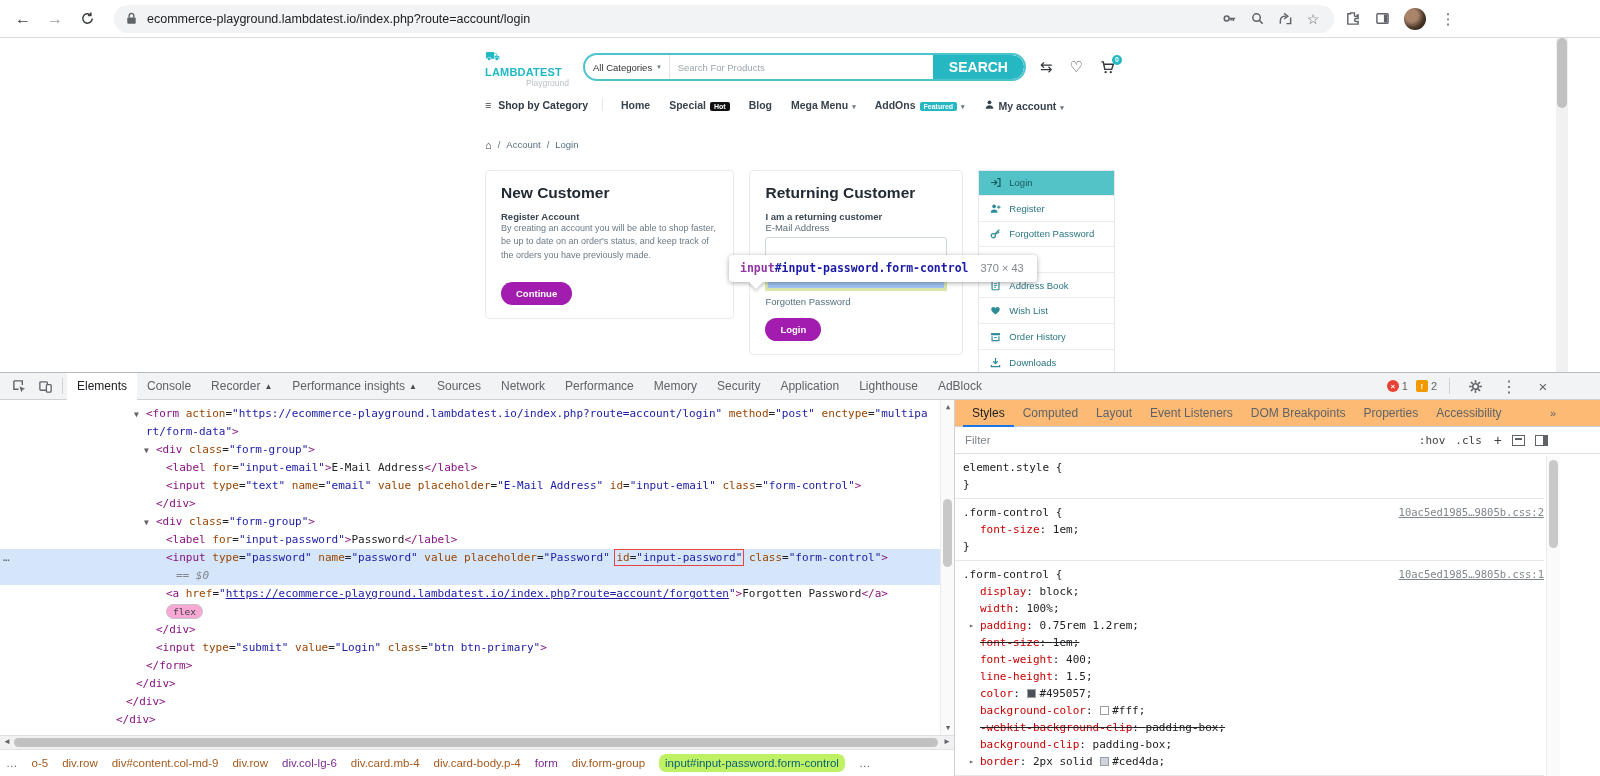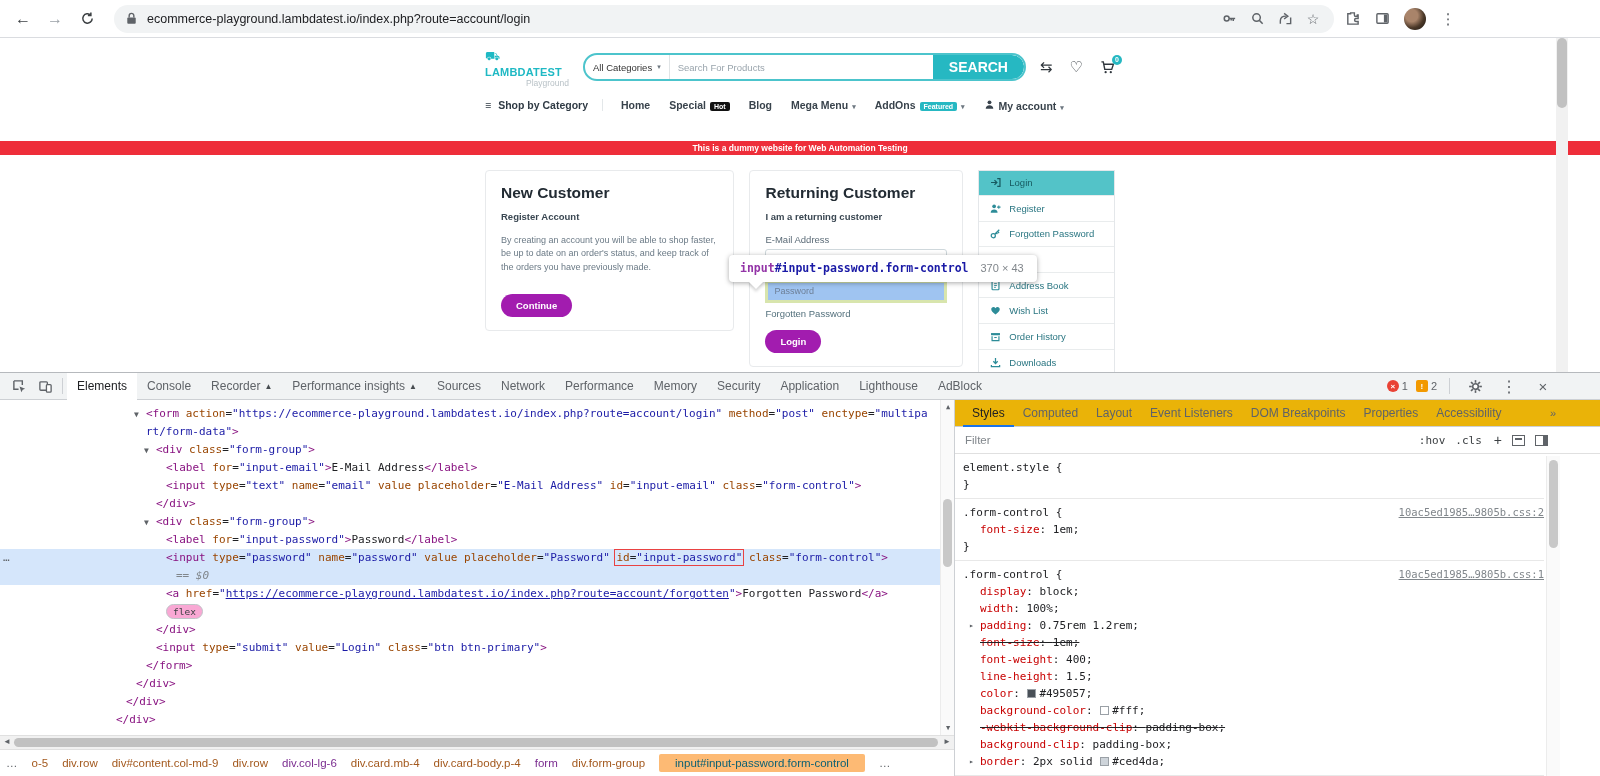--- a/index.html
+++ b/index.html
@@ -40,21 +40,21 @@
 .nav-badge{font-size:7px;color:#fff;font-weight:bold;padding:1px 4px;border-radius:2px}
 .caret{font-size:7px;color:#6d7780}
 .banner{position:absolute;left:-485px;right:-485px;top:103px;height:14px;background:#ee2e3a;color:#fff;font-size:8.5px;font-weight:bold;display:flex;align-items:center;justify-content:center}
 .crumbs-site{display:flex;align-items:center;gap:6px;margin-top:27px;font-size:9.5px;color:#56707c}
 .crumbs-site .home{color:#3b4a54;font-size:11px}
 .main-row{display:flex;gap:15px;margin-top:19px;position:relative;align-items:flex-start}
 .card{background:#fff;border:1px solid #e8eaec;border-radius:4px;padding:13px 15px}
 .card.nc{width:258px}
 .card.rc{width:221px}
 .card h2{font-size:15.5px;font-weight:bold;color:#222b33;margin-bottom:9px}
-.card .sub{font-size:9.5px;font-weight:bold;color:#3a4752;margin-bottom:12px}
+.card .sub{font-size:9.5px;font-weight:bold;color:#3a4752;margin-bottom:0}
 .card p{font-size:9px;color:#6b7a86;line-height:1.5;margin-bottom:20px}
 .pill-btn{display:inline-block;background:#a21caf;color:#fff;font-size:9.5px;font-weight:bold;padding:6px 15px;border-radius:14px}
 .fld-label{font-size:9.5px;color:#5b6b77;margin-bottom:4px}
 .txt-input{height:22px;border:1px solid #cfd8dc;border-radius:3px;margin-bottom:9px}
 .pw-hl{background:#d8e5ad;padding:3px;margin:2px 0 4px 0}
 .pw-hl .inner{background:#9fc4f1;height:17px;display:flex;align-items:center;padding-left:6px;font-size:9px;color:#6d7f96}
 .forgot{font-size:9.5px;color:#53707c;margin:5px 0 11px 0}
 .acct-list{width:142px;border:1px solid #e4e7ea;background:#fff}
 .acct-item{height:25.6px;display:flex;align-items:center;gap:8px;padding:0 11px;font-size:9.5px;color:#2a7682;border-bottom:1px solid #e9eced}
 .acct-item:last-child{border-bottom:none}
@@ -97,26 +97,26 @@
 .el-vscroll{position:absolute;right:0;top:0;bottom:0;width:14px;background:#fafafa;border-left:1px solid #ececec}
 .el-vscroll .arr{position:absolute;left:0;width:14px;text-align:center;font-size:7px;color:#5f6368}
 .el-vscroll .thumb{position:absolute;left:2px;width:9px;background:#c8c8c8;border-radius:5px}
 .dt-hscroll{height:14px;background:#f1f1f1;border-top:1px solid #e0e0e0;position:relative;flex:0 0 14px}
 .dt-hscroll .thumb{position:absolute;top:2px;left:14px;right:16px;height:9px;background:#c1c1c1;border-radius:5px}
 .dt-hscroll .harr{position:absolute;top:1px;font-size:8px;color:#5f6368}
 .dt-crumbs{height:27px;border-top:1px solid #e0e0e0;display:flex;align-items:center;gap:14px;padding:0 6px;font-size:11.5px;white-space:nowrap;overflow:hidden;flex:0 0 27px}
 .crumb{cursor:default}
 .c-orange{color:#a3591e}
 .c-purple{color:#7b2d90}
-.crumb.selected{background:#fdba74;color:#0d6173;padding:3px 16px;border-radius:2px}
+.crumb.selected{background:#bef264;color:#0d6173;padding:3px 6px;border-radius:7px}
 .crumb-ell{color:#5f6368}
 .c-clip{display:inline-block;overflow:hidden;max-width:26px;direction:rtl}
 
 .styles-col{flex:1;display:flex;flex-direction:column;min-height:0;position:relative}
-.styles-tabs{height:27px;background:#eab308;border-bottom:1px solid #cdd0d4;display:flex;align-items:center;padding:0 44px 0 8px;gap:2px;flex:0 0 27px}
+.styles-tabs{height:27px;background:#fdba74;border-bottom:1px solid #cdd0d4;display:flex;align-items:center;padding:0 44px 0 8px;gap:2px;flex:0 0 27px}
 .s-tab{font-size:12px;color:#5f6368;padding:0 9px;height:27px;display:flex;align-items:center;white-space:nowrap}
 .s-tab.active{color:#202124;box-shadow:inset 0 -2px #1a73e8}
 .s-chev{margin-left:auto;color:#5f6368;font-size:11px}
 .filter-row{height:27px;border-bottom:1px solid #e0e0e0;display:flex;align-items:center;padding:0 52px 0 10px;flex:0 0 27px}
 .filter-ph{font-size:11.5px;color:#80868b;flex:1}
 .f-tool{font-size:11px;color:#3c4043;margin-left:10px;font-family:"DejaVu Sans Mono",monospace}
 .f-plus{font-size:14px;color:#3c4043;margin-left:12px}
 .f-icon{width:13px;height:11px;border:1px solid #5f6368;margin-left:10px;position:relative}
 .f-icon.half:after{content:"";position:absolute;right:0;top:0;bottom:0;width:4px;background:#5f6368}
 .f-icon.brush:after{content:"";position:absolute;left:2px;top:2px;right:2px;height:2px;background:#5f6368}
@@ -245,21 +245,20 @@
             <div class="nav-item">
               <span class="a-ic" style="color: rgb(57, 67, 76);"><svg viewBox="0 0 16 16" width="11" height="11">
                   <circle cx="8" cy="4.8" r="2.8" fill="currentColor"></circle>
                   <path d="M2.5 14c0-3.2 2.4-5 5.5-5s5.5 1.8 5.5 5z" fill="currentColor"></path>
                 </svg></span>
               <span>My account</span>
               <span class="caret">▾</span>
             </div>
           </div>
       </div>
-      <div class="banner">This is a dummy website for Web Automation Testing</div>
       <div class="crumbs-site">
         <span class="home">⌂</span>
         <span>/</span>
         <span>Account</span>
         <span>/</span>
         <span>Login</span>
       </div>
 
       <div class="main-row">
         <div class="card nc">

